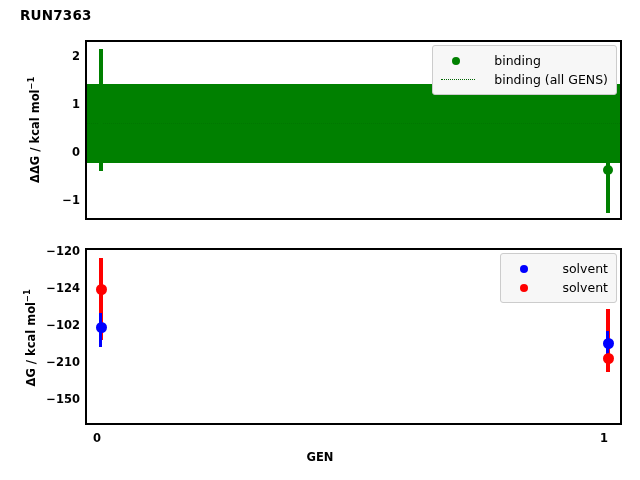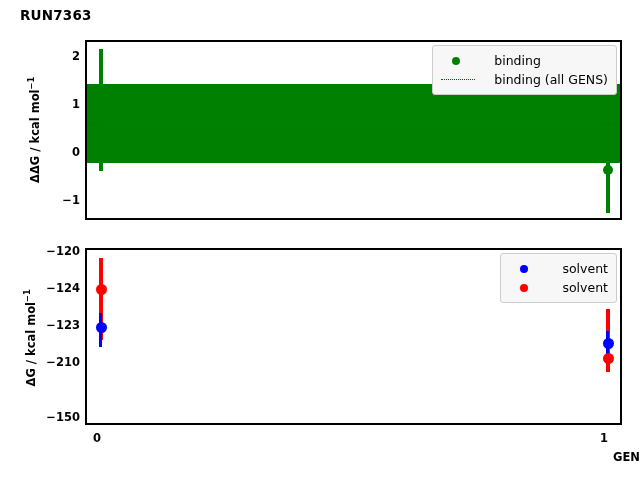--- a/index.html
+++ b/index.html
@@ -90,21 +90,21 @@
     transform: rotate(-90deg);
     white-space: nowrap;
     text-align: center;
   }
   .xlabel {
     position: absolute;
     font-size: 11.5px;
     font-weight: bold;
     color: #000000;
     white-space: nowrap;
-    text-align: right;
+    text-align: center;
   }
   .sup {
     font-size: 8.2px;
     vertical-align: super;
   }
 
   
   .band {
     position: absolute;
     left: 0;
@@ -212,23 +212,23 @@
     </div>
   </div>
 
   <div class="ylabel" style="left:-50px; top:330px; width:160px;">
     <span>ΔG / kcal mol</span><span class="sup">−1</span>
   </div>
 
   <div>
     <div class="ytick-label" style="left:33px; right:auto; width:47px; top:244px;">−120</div>
     <div class="ytick-label" style="left:33px; right:auto; width:47px; top:281px;">−124</div>
-    <div class="ytick-label" style="left:33px; right:auto; width:47px; top:318px;">−123</div>
+    <div class="ytick-label" style="left:33px; right:auto; width:47px; top:318px;">−102</div>
     <div class="ytick-label" style="left:33px; right:auto; width:47px; top:355px;">−210</div>
-    <div class="ytick-label" style="left:33px; right:auto; width:47px; top:392px;margin-top:18px;">−150</div>
+    <div class="ytick-label" style="left:33px; right:auto; width:47px; top:392px;">−150</div>
   </div>
 
   <div class="axes" id="axes-bottom">
 
     <div class="errbar" style="left:11.5px; top:8px; width:4.5px; height:82px; background:#ff0000;"></div>
 
     <div class="errbar" style="left:12.2px; top:63px; width:3px; height:34px; background:#0000ff;"></div>
     <div class="marker" style="left:8.5px; top:34px; width:11px; height:11px; background:#ff0000;"></div>
     <div class="marker" style="left:8.5px; top:72px; width:11px; height:11px; background:#0000ff;"></div>
 

